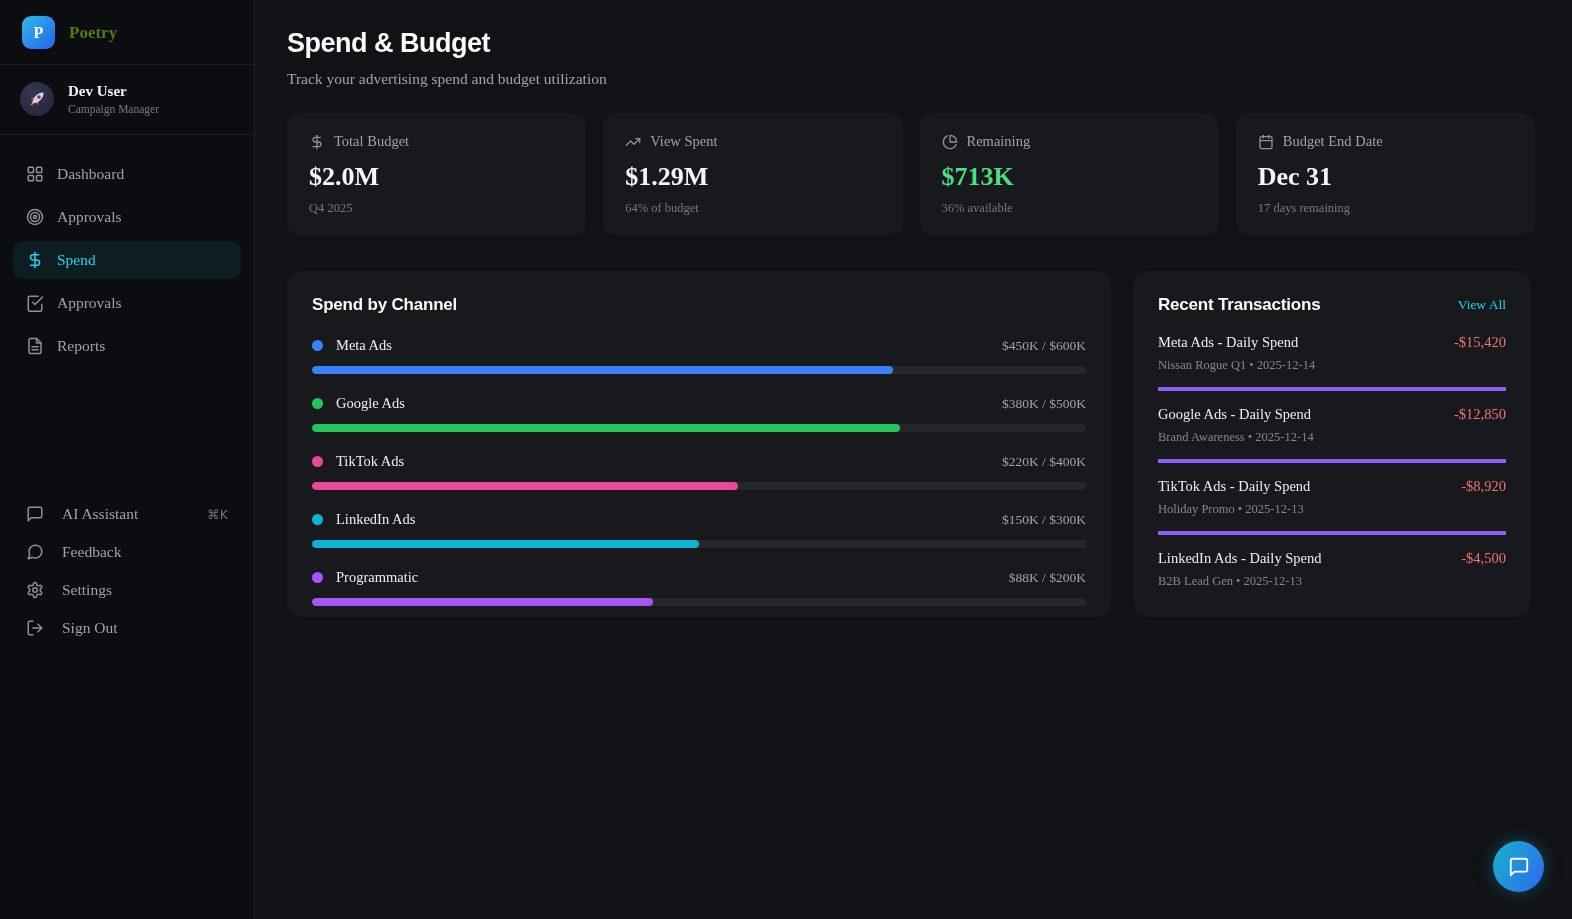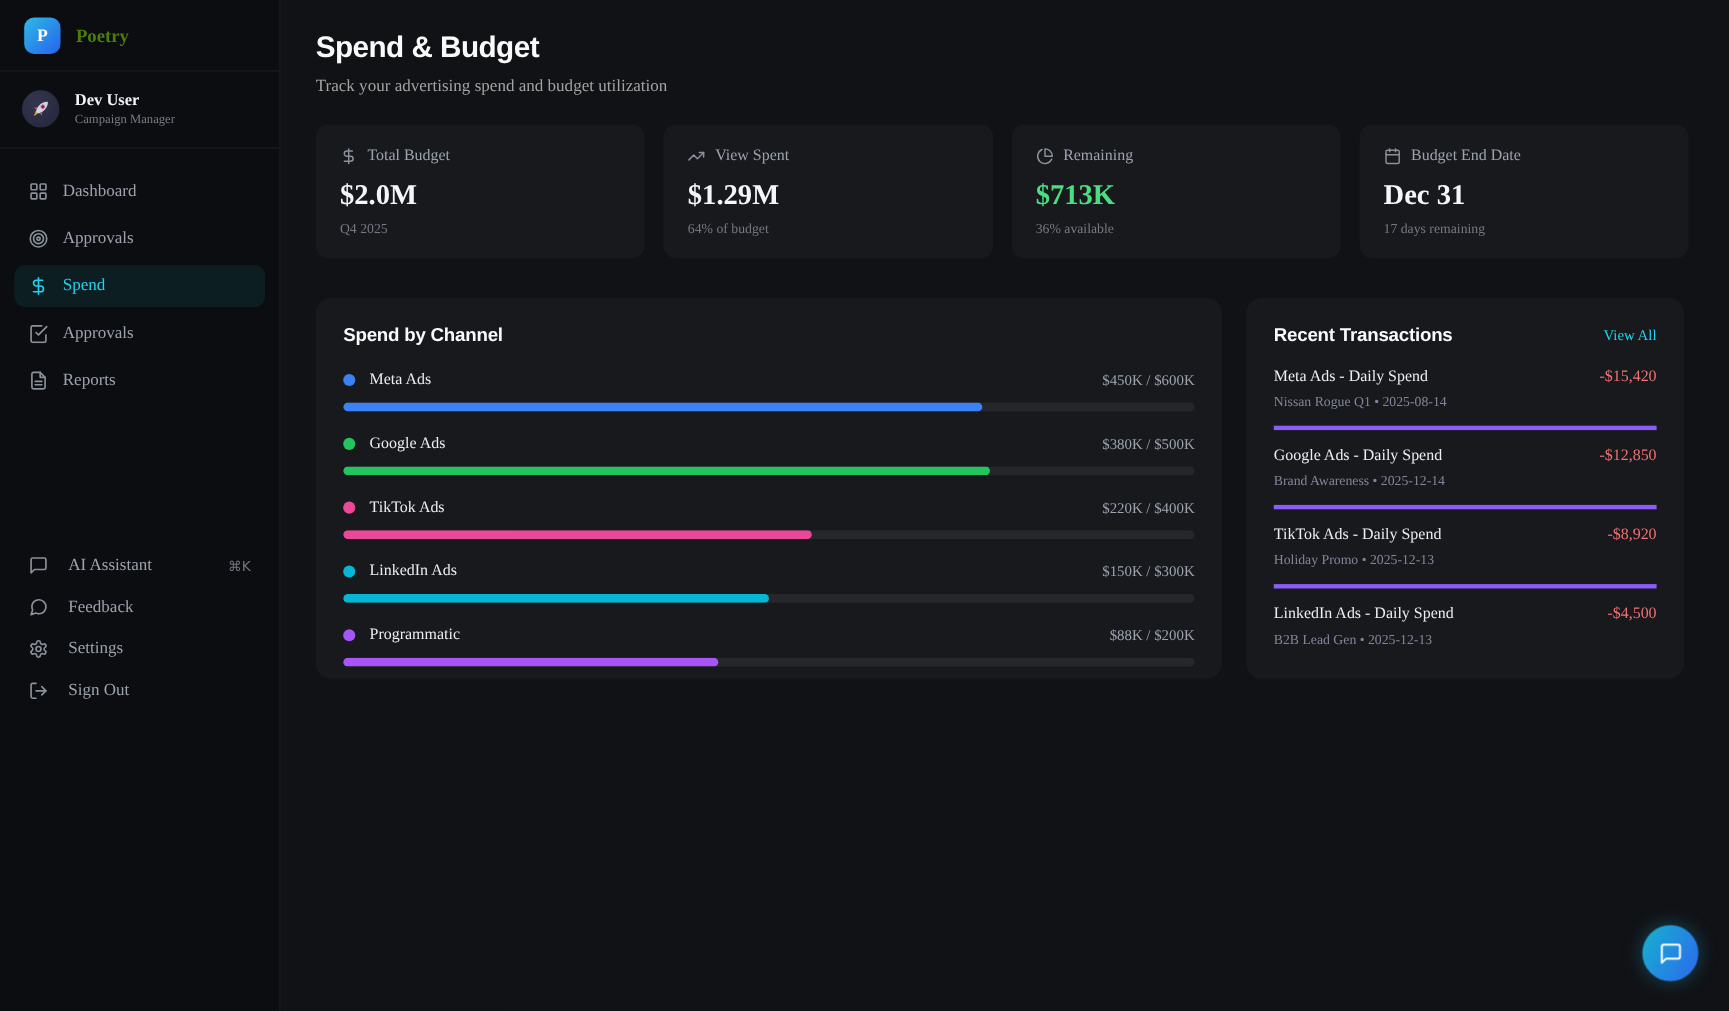--- a/index.html
+++ b/index.html
@@ -407,21 +407,21 @@
         <h2 class="panel-title">Recent Transactions</h2>
         <span class="view-all">View All</span>
       </div>
       <div class="txns">
 
         <div class="txn">
           <div class="txn-top">
             <span class="txn-title">Meta Ads - Daily Spend</span>
             <span class="txn-amount" style="color: rgb(241, 114, 114);">-$15,420</span>
           </div>
-          <div class="txn-meta">Nissan Rogue Q1 • 2025-08-14</div>
+          <div class="txn-meta">Nissan Rogue Q1 • 2025-12-14</div>
         </div>
 
         <div class="txn">
           <div class="txn-top">
             <span class="txn-title">Google Ads - Daily Spend</span>
             <span class="txn-amount" style="color: rgb(241, 114, 114);">-$12,850</span>
           </div>
           <div class="txn-meta">Brand Awareness • 2025-12-14</div>
         </div>
 

